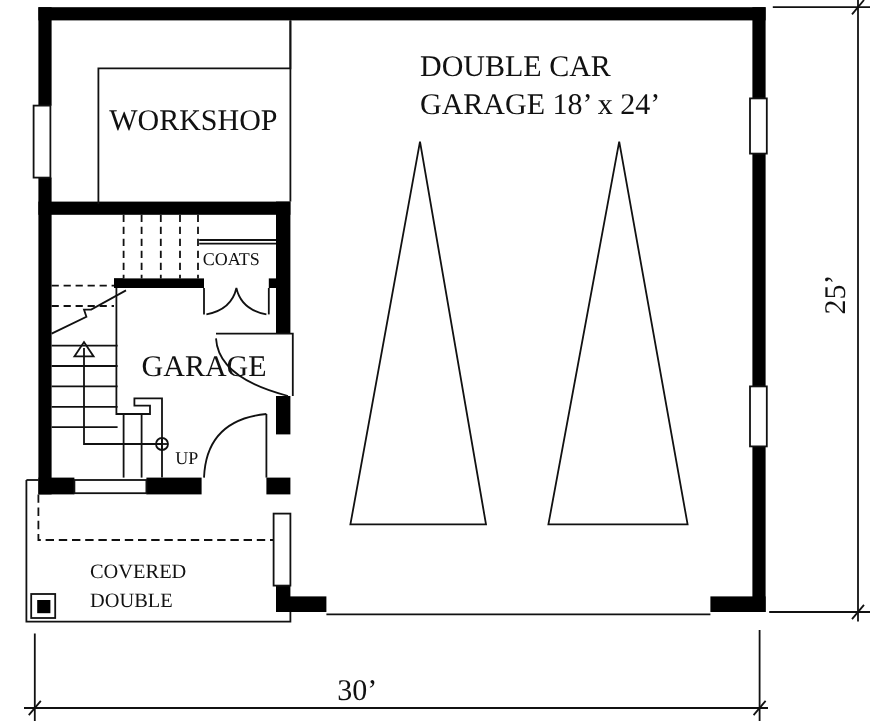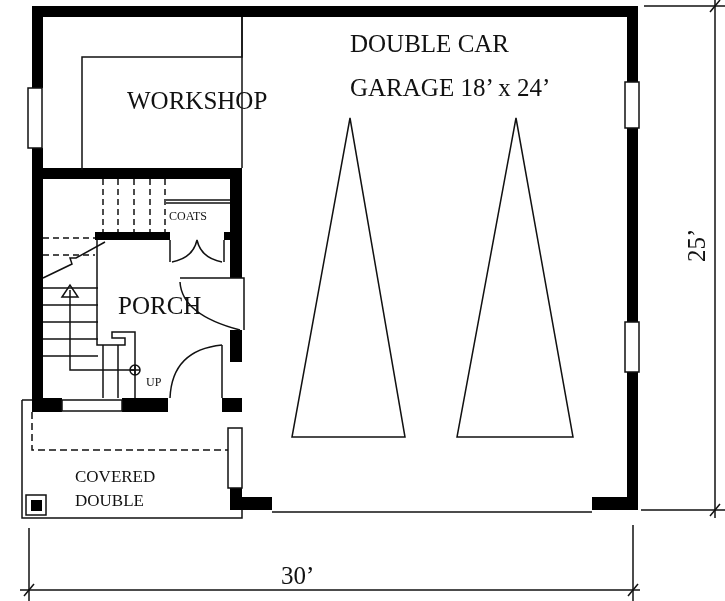--- a/index.html
+++ b/index.html
@@ -1,21 +1,21 @@
 <!DOCTYPE html>
 <html><head>
 <meta charset="utf-8">
 <style>
   html, body { margin:0; padding:0; background:#fff; }
   body { width:725px; height:601px; position:relative; overflow:hidden; font-family:"Liberation Serif", serif; }
   svg { position:absolute; left:0; top:0; }
   .lbl { position:absolute; color:#111; white-space:nowrap; line-height:1; }
   .big { font-size:25px; }
   .mid { font-size:17px; }
-  .sm { font-size:12px; }
+  .sm { font-size:15px; }
 </style>
 </head>
 <body>
 
 <svg width="725" height="601" viewBox="0 0 725 601">
 
   <g fill="#000">
     <rect x="32" y="6" width="606" height="11"></rect>
     <rect x="32" y="6" width="11" height="82"></rect>
     <rect x="32" y="148" width="11" height="264"></rect>
@@ -107,22 +107,22 @@
   </g>
   <rect x="31" y="500" width="11" height="11" fill="#000"></rect>
   <g stroke="#111" stroke-width="1.5">
     <line x1="24" y1="596" x2="34" y2="584"></line>
     <line x1="628" y1="596" x2="638" y2="584"></line>
     <line x1="710" y1="12" x2="720" y2="0"></line>
     <line x1="710" y1="516" x2="720" y2="504"></line>
   </g>
 </svg>
 
-<div class="lbl big" style="left:91px;top:88px;margin-left:36px;">WORKSHOP</div>
-<div class="lbl big" style="left:350px;top:31px;">DOUBLE CAR</div>
+<div class="lbl big" style="left:91px;top:88px;">WORKSHOP</div>
+<div class="lbl big" style="left:350px;top:43px;">DOUBLE CAR</div>
 <div class="lbl big" style="left:350px;top:75px;">GARAGE 18’ x 24’</div>
 <div class="lbl sm" style="left:169px;top:210px;">COATS</div>
-<div class="lbl big" style="left:118px;top:293px;">PORCH</div>
+<div class="lbl big" style="left:118px;top:293px;">GARAGE</div>
 <div class="lbl sm" style="left:146px;top:376px;">UP</div>
 <div class="lbl mid" style="left:75px;top:468px;">COVERED</div>
 <div class="lbl mid" style="left:75px;top:492px;">DOUBLE</div>
 <div class="lbl big" style="left:281px;top:563px;">30’</div>
 <div class="lbl big" style="left:684px;top:262px;transform:rotate(-90deg);transform-origin:left top;">25’</div>
 
 </body></html>

